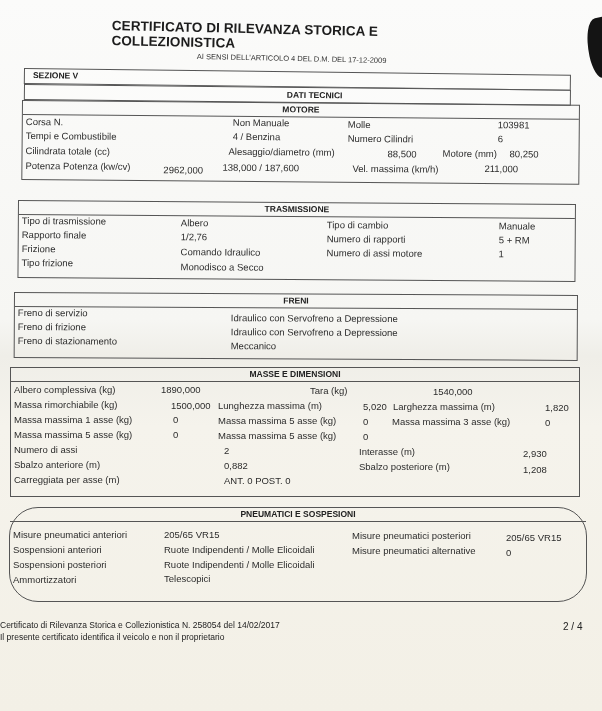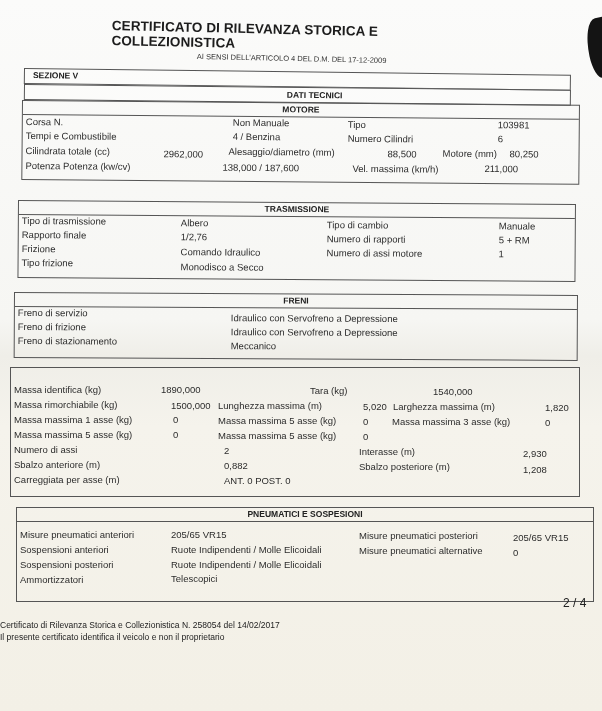--- a/index.html
+++ b/index.html
@@ -36,54 +36,54 @@
   .section { position: absolute; border: 1.2px solid #555; }
   .section .hdr {
     position: relative; height: 13px; border-bottom: 1.2px solid #555;
     font-size: 8.5px; font-weight: bold; text-align: center; line-height: 13px; color: #222;
   }
   .t { position: absolute; font-size: 9.5px; white-space: nowrap; color: #2c2c2c; }
   .motore { left: 22px; top: 100px; width: 556px; height: 78px; transform: rotate(0.5deg); transform-origin: left top; }
   .trasm { left: 18px; top: 200px; width: 556px; height: 76px; transform: rotate(0.4deg); transform-origin: left top; }
   .freni { left: 14px; top: 292px; width: 562px; height: 64px; transform: rotate(0.3deg); transform-origin: left top; }
   .masse { left: 10px; top: 367px; width: 568px; height: 128px; }
-  .pneu { left: 16px; top: 507px; width: 576px; height: 93px; }
+  .pneu { left: 9px; top: 507px; width: 576px; height: 93px; border-radius: 29px; }
   .footer1 { position: absolute; left: 0px; top: 620px; font-size: 8.5px; color: #222; }
   .footer2 { position: absolute; left: 0px; top: 632px; font-size: 8.5px; color: #222; }
-  .page-num { position: absolute; left: 563px; top: 596px; font-size: 12px; color: #222; }
+  .page-num { position: absolute; left: 563px; top: 621px; font-size: 10px; color: #222; }
 </style>
 </head>
 <body>
 
 <div class="shadow-corner"></div>
 
 <div class="title">CERTIFICATO DI RILEVANZA STORICA E COLLEZIONISTICA</div>
 <div class="subtitle">AI SENSI DELL'ARTICOLO 4 DEL D.M. DEL 17-12-2009</div>
 
 <div class="box sez-box">
   <span class="sez-label">SEZIONE V</span>
 </div>
 <div class="box dati-box">
   <span class="dati-label">DATI TECNICI</span>
 </div>
 
 <div class="section motore">
   <div class="hdr">MOTORE</div>
   <span class="t" style="left:3px;top:15px">Corsa N.</span>
   <span class="t" style="left:210px;top:14px">Non Manuale</span>
-  <span class="t" style="left:325px;top:15px">Tipo</span>
+  <span class="t" style="left:325px;top:15px">Molle</span>
   <span class="t" style="left:475px;top:14px">103981</span>
 
   <span class="t" style="left:3px;top:29px">Tempi e Combustibile</span>
   <span class="t" style="left:210px;top:28px">4 / Benzina</span>
   <span class="t" style="left:325px;top:29px">Numero Cilindri</span>
   <span class="t" style="left:475px;top:28px">6</span>
 
   <span class="t" style="left:3px;top:44px">Cilindrata totale (cc)</span>
-  <span class="t" style="left:141px;top:46px">2962,000</span>
+  <span class="t" style="left:141px;top:62px">2962,000</span>
   <span class="t" style="left:206px;top:43px">Alesaggio/diametro (mm)</span>
   <span class="t" style="left:365px;top:44px">88,500</span>
   <span class="t" style="left:420px;top:43px">Motore (mm)</span>
   <span class="t" style="left:487px;top:43px">80,250</span>
 
   <span class="t" style="left:3px;top:59px">Potenza Potenza (kw/cv)</span>
   <span class="t" style="left:200px;top:59px">138,000 / 187,600</span>
   <span class="t" style="left:330px;top:59px">Vel. massima (km/h)</span>
   <span class="t" style="left:462px;top:58px">211,000</span>
 </div>
@@ -113,21 +113,22 @@
   <div class="hdr">FRENI</div>
   <span class="t" style="left:3px;top:14px">Freno di servizio</span>
   <span class="t" style="left:216px;top:18px">Idraulico con Servofreno a Depressione</span>
   <span class="t" style="left:3px;top:28px">Freno di frizione</span>
   <span class="t" style="left:216px;top:32px">Idraulico con Servofreno a Depressione</span>
   <span class="t" style="left:3px;top:42px">Freno di stazionamento</span>
   <span class="t" style="left:216px;top:46px">Meccanico</span>
 </div>
 
 <div class="section masse">
-  <span class="t" style="left:3px;top:16px">Massa identifica (kg)</span>
+  <div class="hdr">MASSE E DIMENSIONI</div>
+  <span class="t" style="left:3px;top:16px">Albero complessiva (kg)</span>
   <span class="t" style="left:150px;top:16px">1890,000</span>
   <span class="t" style="left:299px;top:17px">Tara (kg)</span>
   <span class="t" style="left:422px;top:18px">1540,000</span>
 
   <span class="t" style="left:3px;top:31px">Massa rimorchiabile (kg)</span>
   <span class="t" style="left:160px;top:32px">1500,000</span>
   <span class="t" style="left:207px;top:32px">Lunghezza massima (m)</span>
   <span class="t" style="left:352px;top:33px">5,020</span>
   <span class="t" style="left:382px;top:33px">Larghezza massima (m)</span>
   <span class="t" style="left:534px;top:34px">1,820</span>

